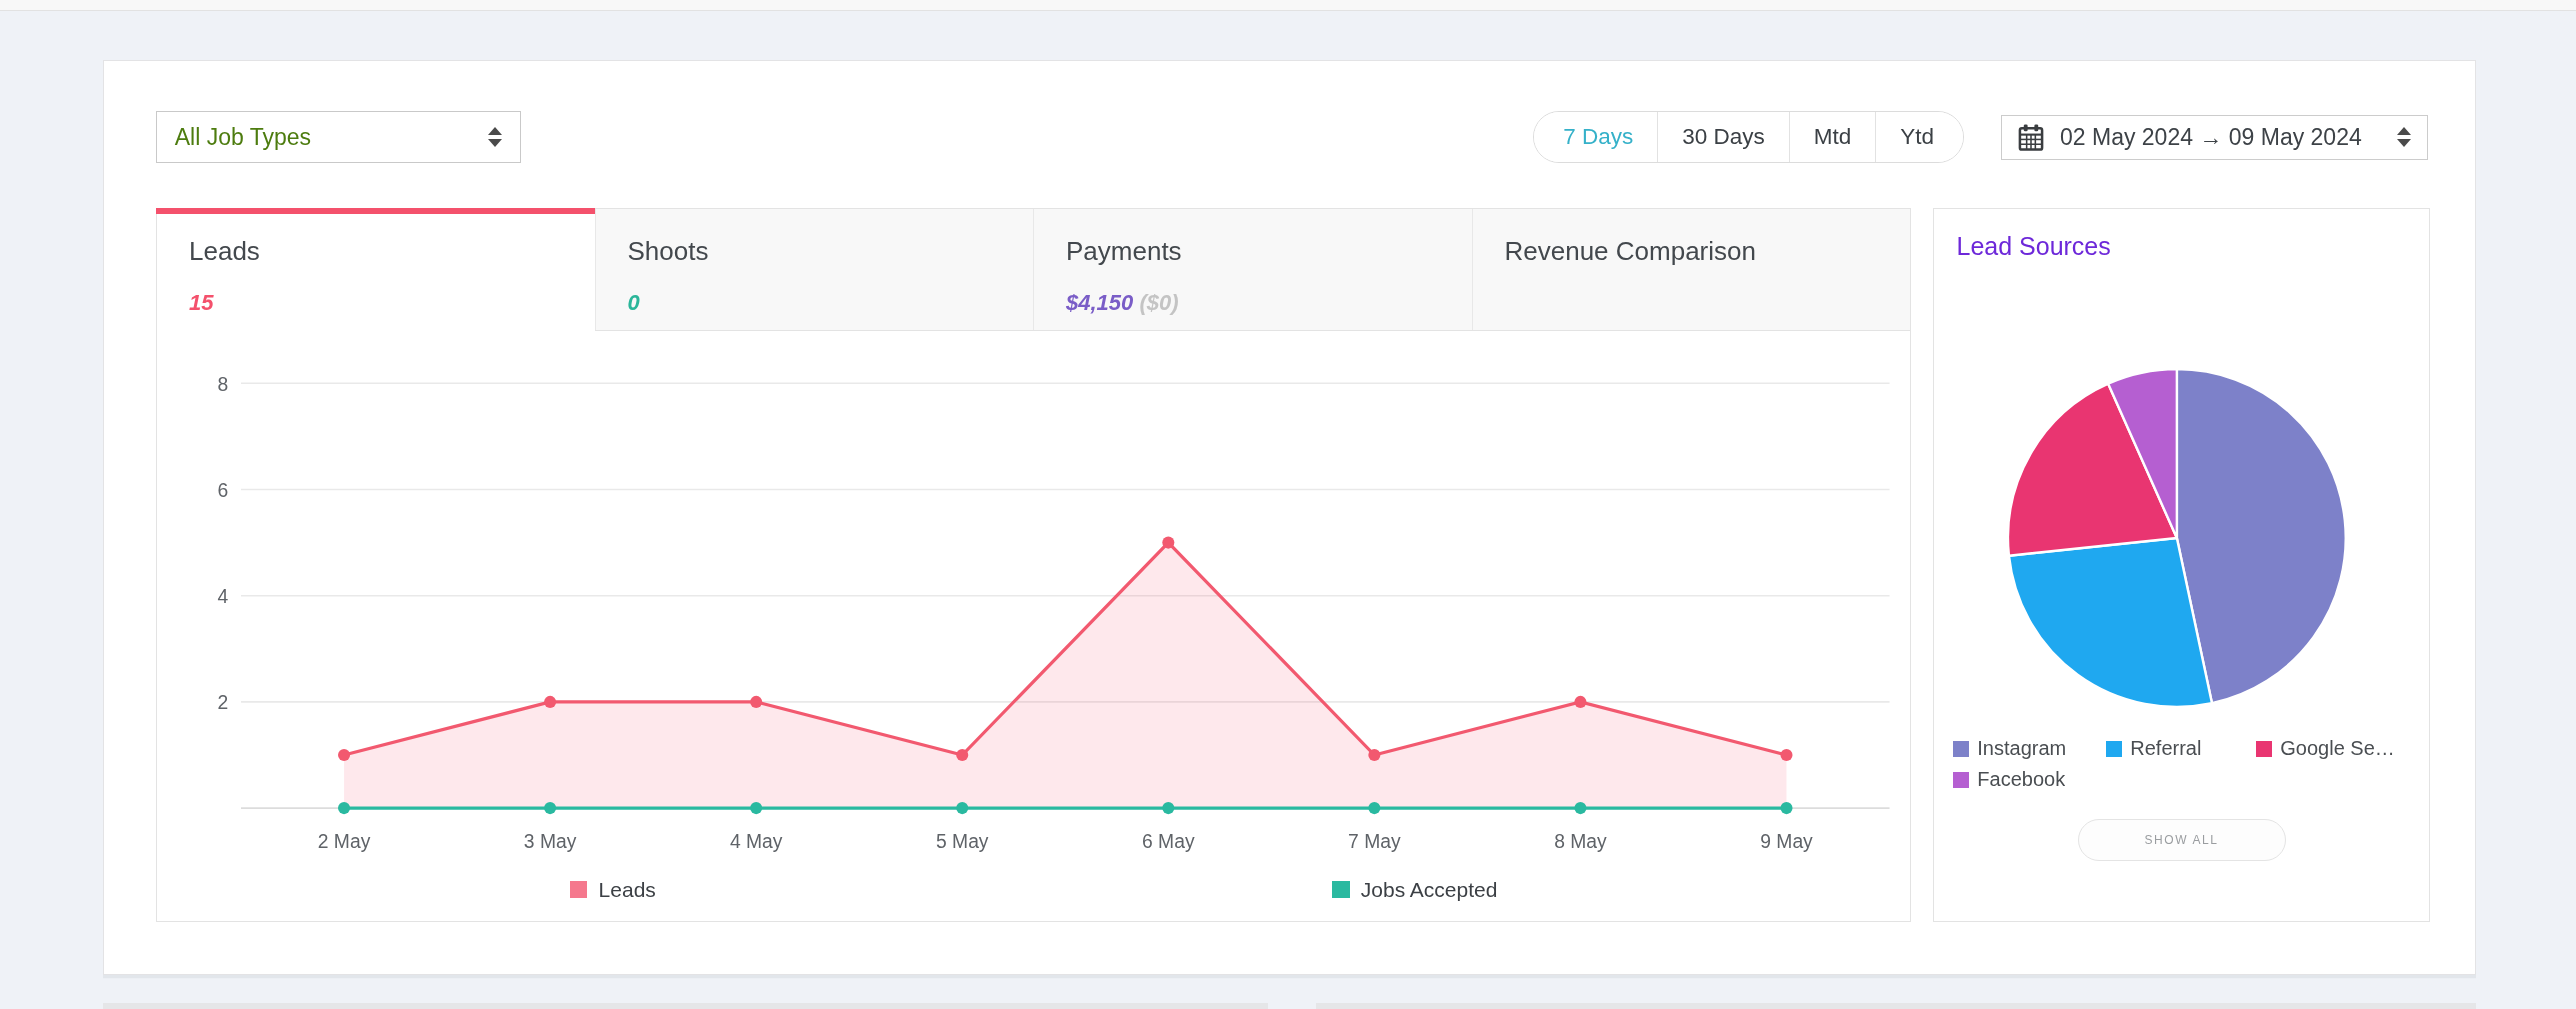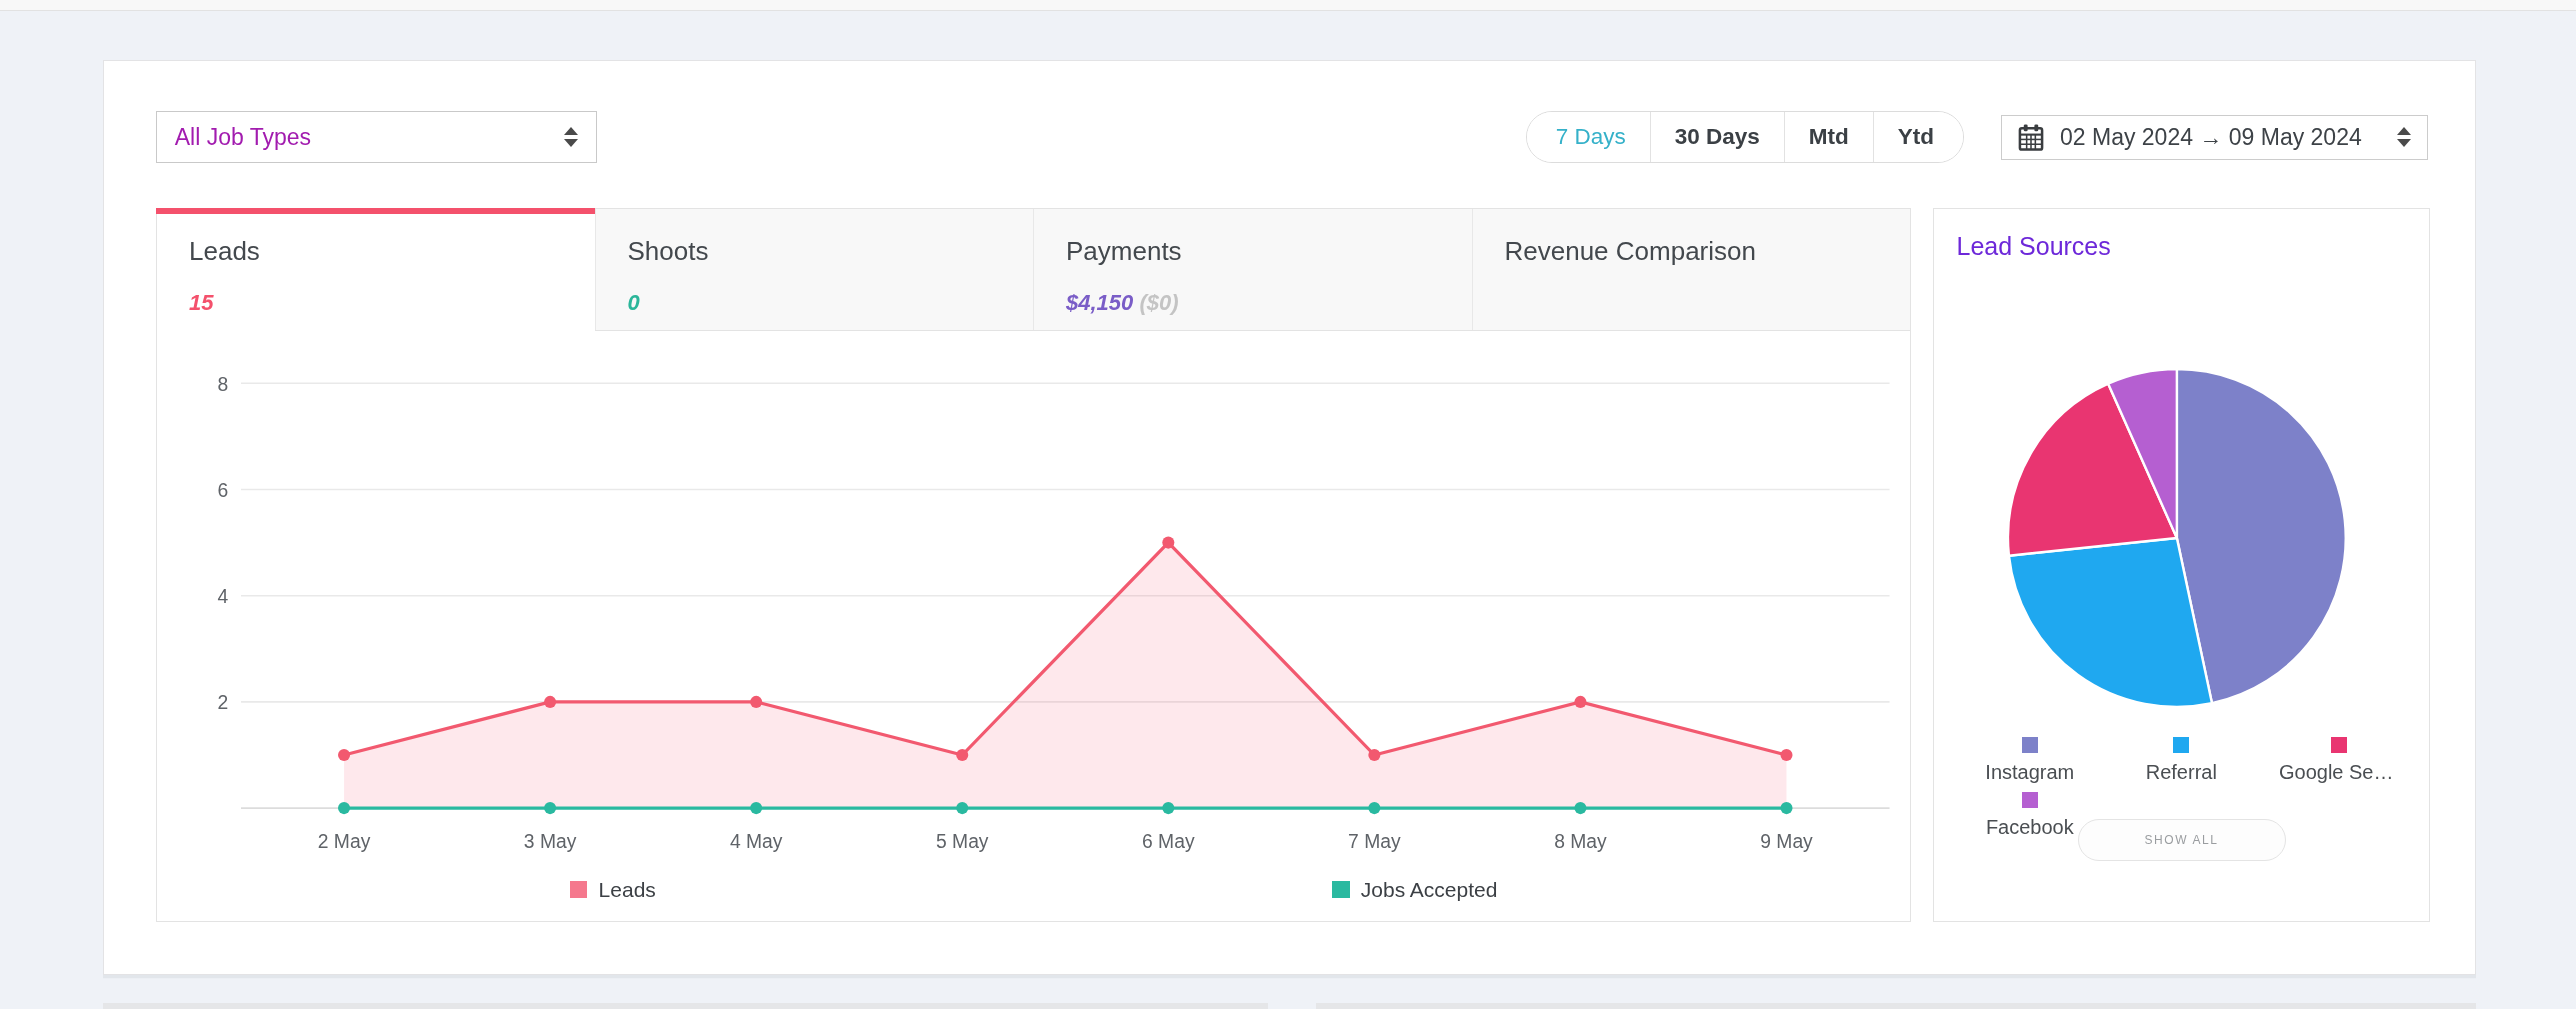--- a/index.html
+++ b/index.html
@@ -16,34 +16,34 @@
     background:#f8f8f8; border-bottom:1.6px solid #e2e2e2;
   }
   .card {
     position:absolute; left:103px; top:60px; width:2373px; height:915px;
     background:#ffffff; border:0.8px solid #e3e3e5;
     box-shadow:0 3.2px 0 rgba(120,125,135,0.10);
   }
   
   .controls { position:absolute; left:52px; top:50px; right:47px; height:52px; display:flex; align-items:center; }
   .select-box {
-    width:441px; height:52px; border:0.8px solid #c9c9c9; background:#fff;
+    width:365px; height:52px; border:0.8px solid #c9c9c9; background:#fff;
     display:flex; align-items:center; justify-content:space-between;
-    padding:0 17.7px; font-size:23px; color:#a21caf; cursor:pointer;
+    padding:0 17.7px; font-size:23px; color:#4d7c0f; cursor:pointer;
   }
   .spinner { display:flex; flex-direction:column; gap:4px; align-items:center; }
   .spinner .up   { width:0; height:0; border-left:7.2px solid transparent; border-right:7.2px solid transparent; border-bottom:8.9px solid #4a4a4a; }
   .spinner .down { width:0; height:0; border-left:7.2px solid transparent; border-right:7.2px solid transparent; border-top:8.9px solid #4a4a4a; }
   .range-group {
     margin-left:auto; height:52px; display:flex; background:#fff;
     border:0.8px solid #dcdcdc; border-radius:26px; overflow:hidden;
   }
   .range-btn {
     height:100%; border:none; background:#fff; cursor:pointer;
-    font-family:inherit; font-size:22.5px; font-weight:bold; color:#3b4045;
+    font-family:inherit; font-size:22.5px; font-weight:normal; color:#3b4045;
     padding:0 24px; border-left:0.8px solid #e2e2e2; display:flex; align-items:center;
   }
   .range-btn:first-child { border-left:none; padding-left:29px; }
   .range-btn:last-child { padding-right:29px; }
   .range-btn.active { color:#35b1c9; font-weight:normal; }
   .date-picker {
     margin-left:37px; width:427px; height:45px; border:0.8px solid #cccccc; background:#fff;
     display:flex; align-items:center; gap:16px; padding:0 16px; cursor:pointer;
     font-size:23px; color:#3d4247;
   }
@@ -79,21 +79,21 @@
   
   .pie-panel {
     position:absolute; left:1829px; top:147px; width:497px; height:714px;
     border:0.8px solid #e3e3e3; background:#fff;
   }
   .pie-title { position:absolute; left:22.5px; top:22.5px; font-size:25px; color:#6d28d9; }
   .pie-legend {
     position:absolute; left:19.3px; top:528px; right:6.4px;
     display:grid; grid-template-columns:153px 150px auto; row-gap:8px;
   }
-  .pie-legend .legend-item { font-size:20px; color:#4a4e52; gap:8px;flex-direction:column; }
+  .pie-legend .legend-item { font-size:20px; color:#4a4e52; gap:8px; }
   .pie-legend .legend-swatch { width:16px; height:16px; }
   .pie-legend .trunc { max-width:121px; overflow:hidden; text-overflow:ellipsis; white-space:nowrap; display:inline-block; }
   .show-all-btn {
     position:absolute; left:50%; transform:translateX(-50%); top:610px;
     width:208px; height:42px; border-radius:21px; border:1.6px solid #e4e4e4;
     background:#fdfdfd; color:#9a9da0; font-family:inherit; font-size:12px; letter-spacing:1.6px;
     display:flex; align-items:center; justify-content:center; cursor:pointer;
   }
   
   .next-card-top { position:absolute; top:1003px; height:6.4px; background:#e5e6e8; }

